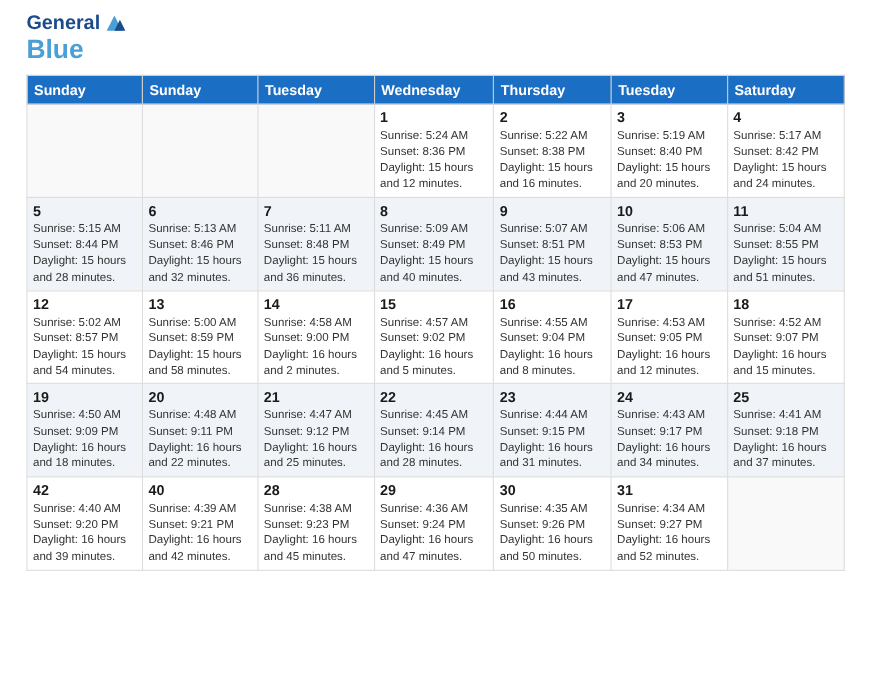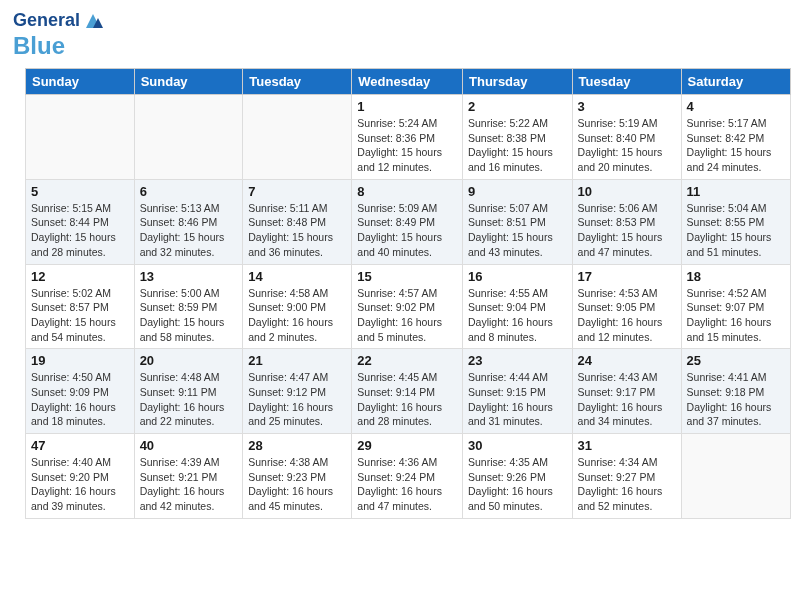--- a/index.html
+++ b/index.html
@@ -1,24 +1,24 @@
 <!DOCTYPE html>
 <html><head>
   <meta charset="utf-8">
   <style>
     * { box-sizing: border-box; margin: 0; padding: 0; }
     body { font-family: Arial, sans-serif; background: #fff; width: 792px; min-height: 612px; }
-    .container { width: 792px; padding: 10px 13px; }
+    .container { width: 792px; padding: 10px 24px; }
     .header { display: flex; justify-content: space-between; align-items: flex-start; margin-bottom: 8px; }
     .logo { display: flex; align-items: center; }
     .logo-text { font-size: 18px; font-weight: bold; color: #1a4b8c; line-height: 1.1; }
     .title-block { text-align: right; }
     .month-title { font-size: 36px; font-weight: bold; color: #1a1a1a; }
     .subtitle { font-size: 16px; color: #333; }
-    .calendar { width: 100%; border-collapse: collapse; margin-left: 12px; }
+    .calendar { width: 100%; border-collapse: collapse; }
     .calendar th { background: #1a6fc4; color: #fff; text-align: left; padding: 5px 6px; font-size: 13px; border: 1px solid #ccc; }
     .calendar td { vertical-align: top; padding: 4px 5px; border: 1px solid #ddd; font-size: 11px; color: #333; width: 113px; min-height: 80px; background: #fff; }
     .calendar td.empty { background: #f9f9f9; }
     .day-num { font-size: 13px; font-weight: bold; color: #1a1a1a; margin-bottom: 2px; }
     .day-info { font-size: 10.5px; line-height: 1.4; color: #333; }
     .row-alt td { background: #f0f4f8; }
   </style>
 </head>
 <body>
 
@@ -159,21 +159,21 @@
             <div class="day-num">24</div>
             <div class="day-info">Sunrise: 4:43 AM<br>Sunset: 9:17 PM<br>Daylight: 16 hours<br>and 34 minutes.</div>
           </td>
           <td>
             <div class="day-num">25</div>
             <div class="day-info">Sunrise: 4:41 AM<br>Sunset: 9:18 PM<br>Daylight: 16 hours<br>and 37 minutes.</div>
           </td>
         </tr>
         <tr>
           <td>
-            <div class="day-num">47</div>
+            <div class="day-num">42</div>
             <div class="day-info">Sunrise: 4:40 AM<br>Sunset: 9:20 PM<br>Daylight: 16 hours<br>and 39 minutes.</div>
           </td>
           <td>
             <div class="day-num">40</div>
             <div class="day-info">Sunrise: 4:39 AM<br>Sunset: 9:21 PM<br>Daylight: 16 hours<br>and 42 minutes.</div>
           </td>
           <td>
             <div class="day-num">28</div>
             <div class="day-info">Sunrise: 4:38 AM<br>Sunset: 9:23 PM<br>Daylight: 16 hours<br>and 45 minutes.</div>
           </td>

